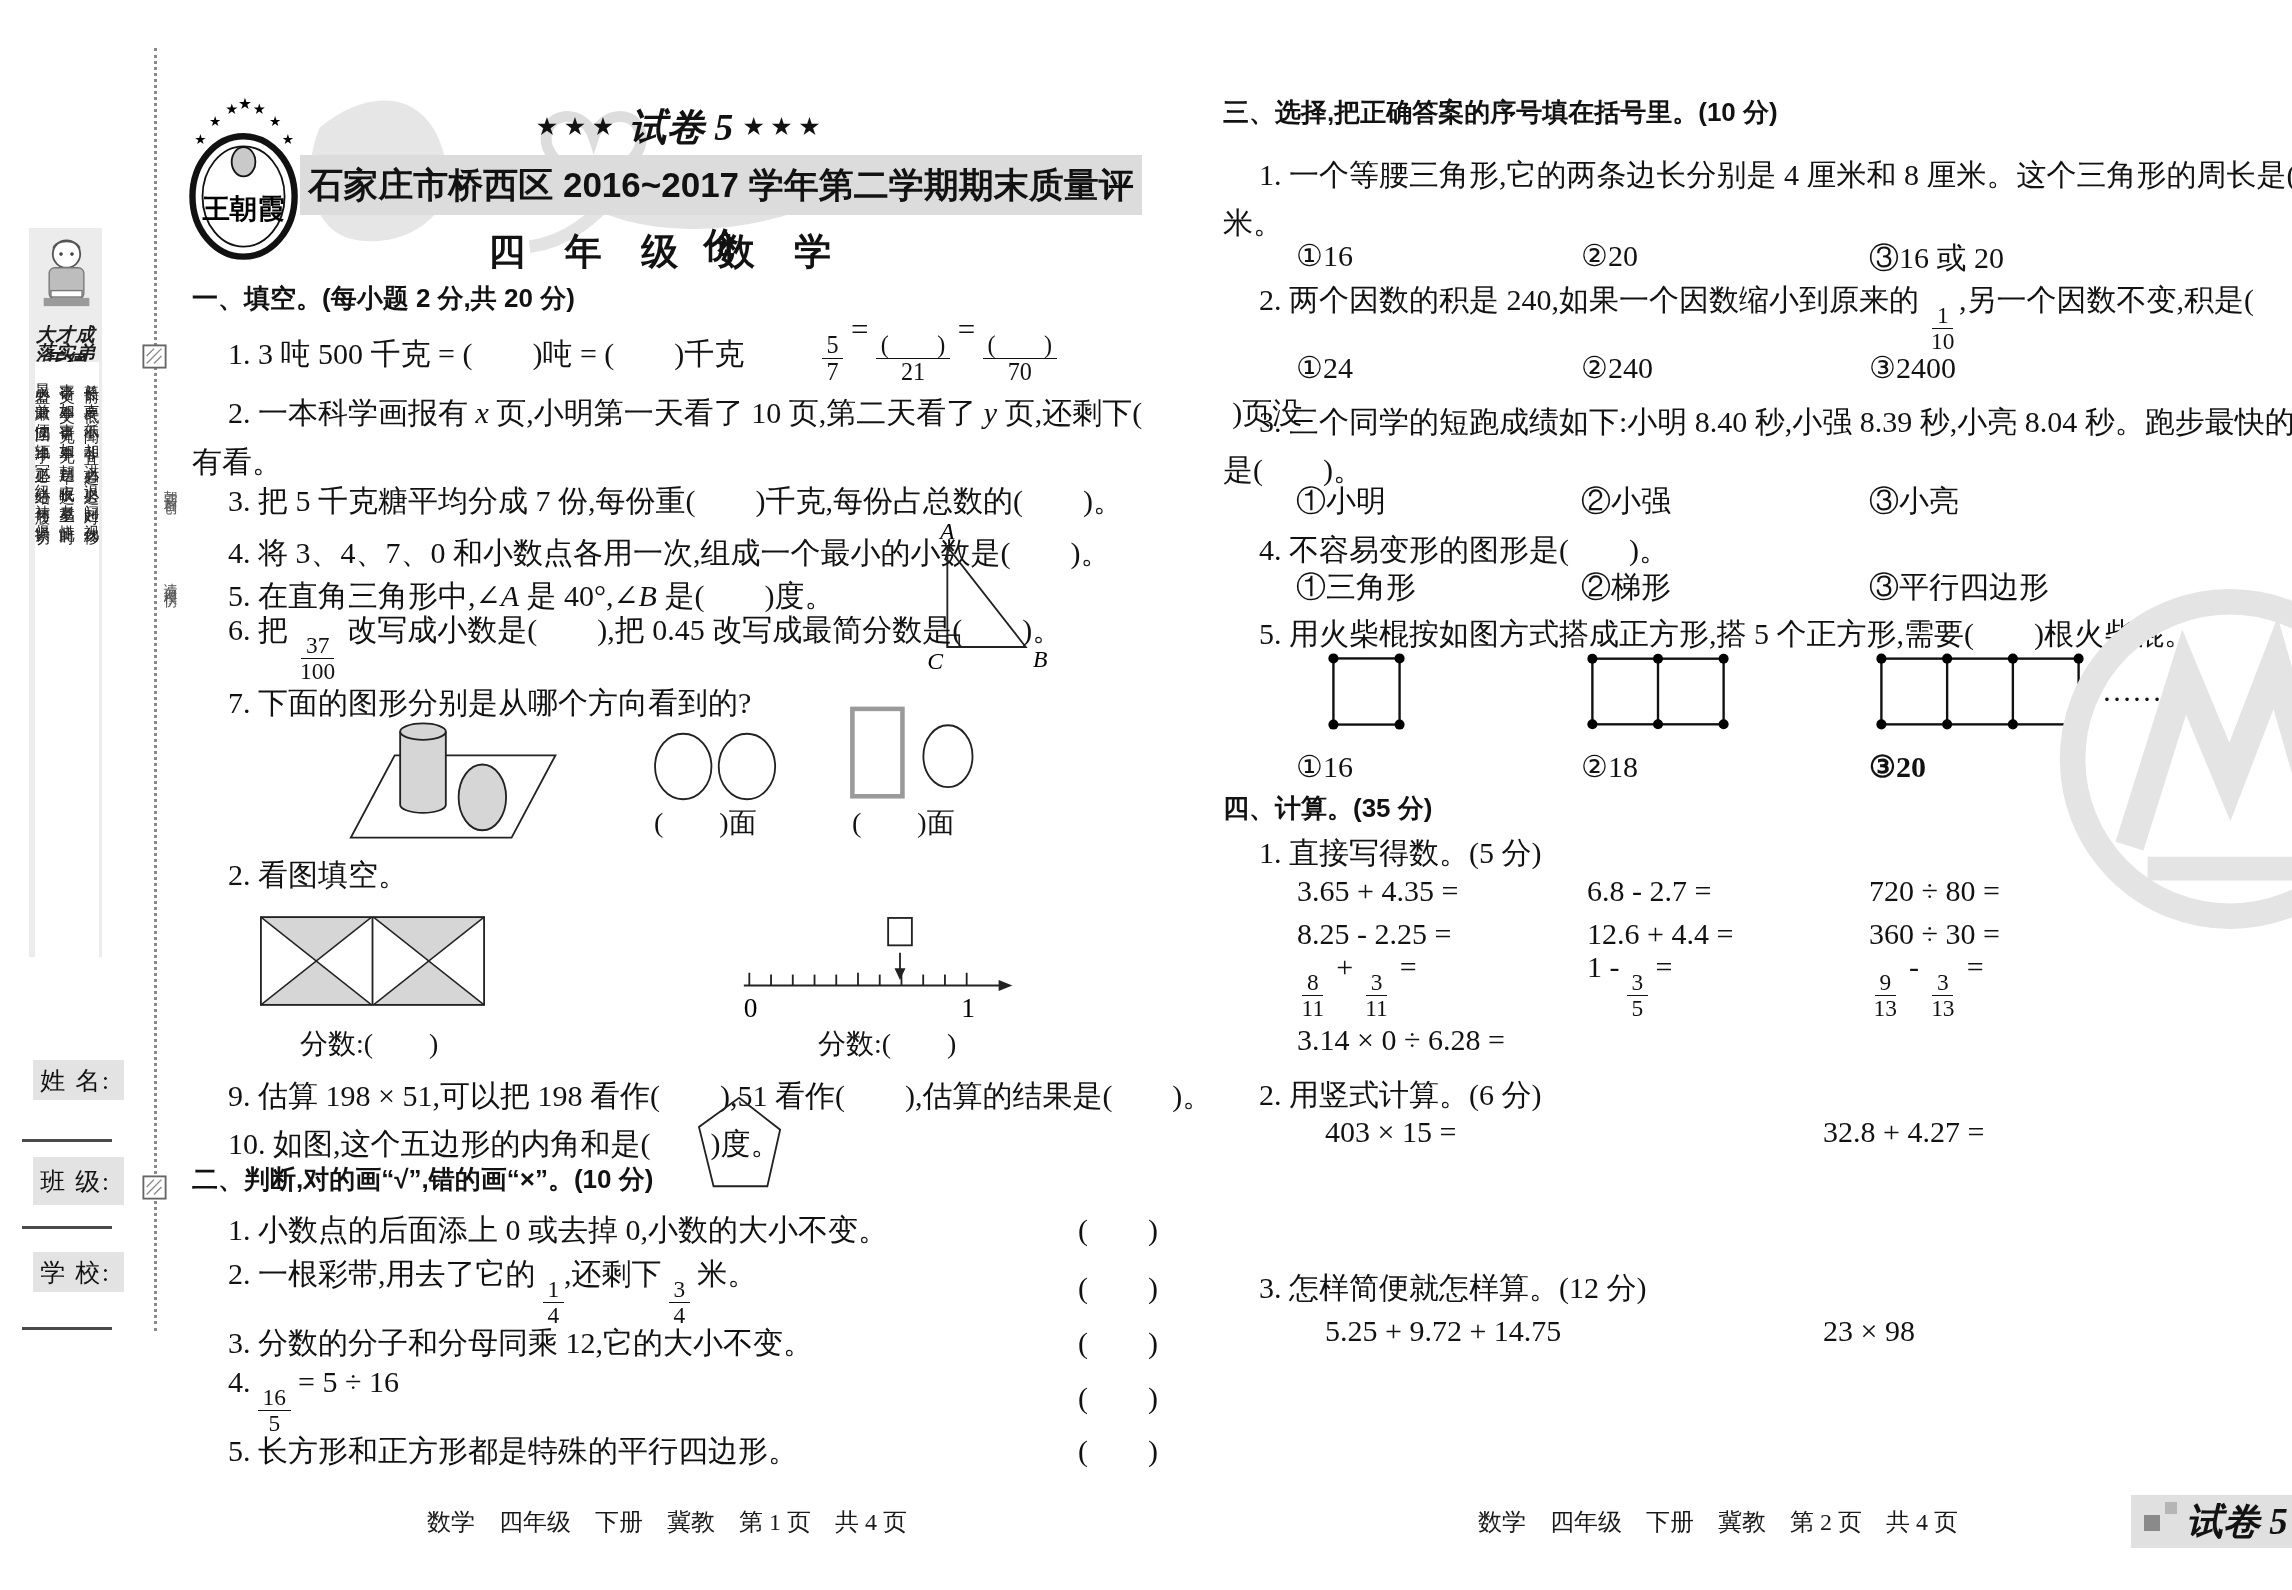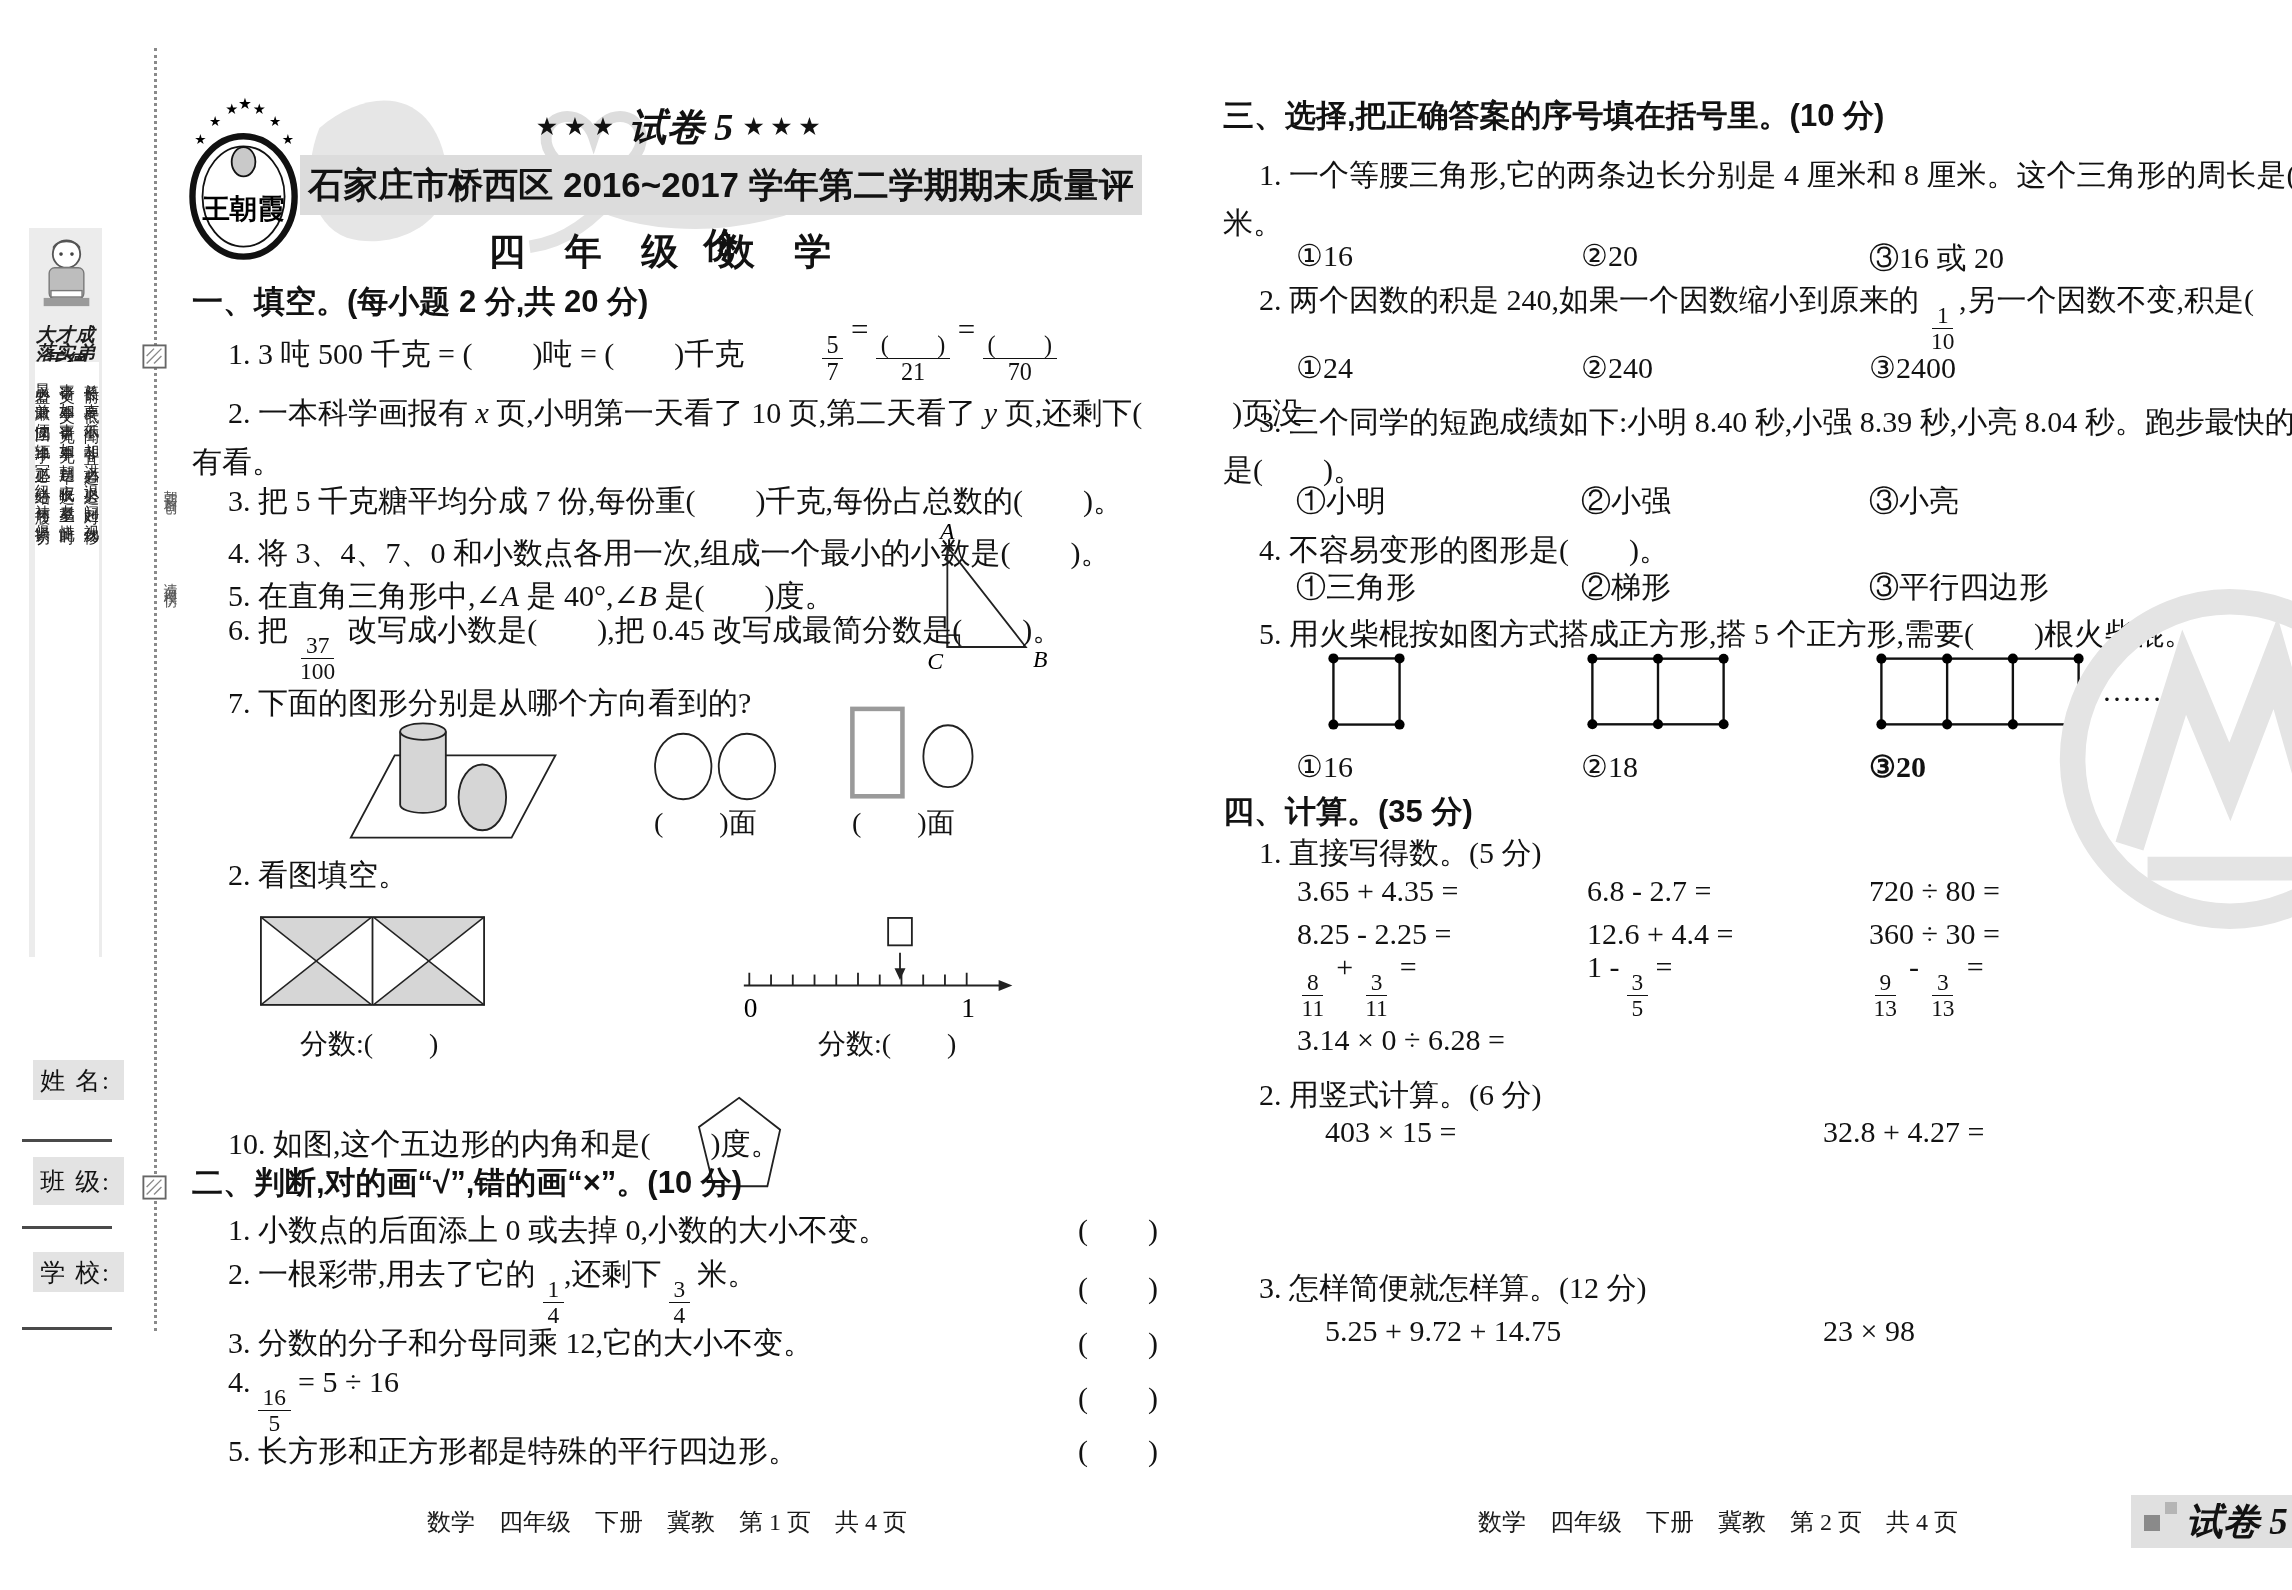--- a/index.html
+++ b/index.html
@@ -1,21 +1,21 @@
 <!DOCTYPE html>
 <html style="font-size:14.6px"><head>
 <meta charset="utf-8">
 <style>
   html,body{margin:0;padding:0;background:#fff;}
   #sheet{position:relative;width:2293px;height:1591px;background:#ffffff;overflow:hidden;
          font-family:"Liberation Serif","DejaVu Serif",serif;color:#121212;}
   .abs{position:absolute;}
   .hei{font-family:"Liberation Sans","DejaVu Sans",sans-serif;font-weight:700;}
   .q{font-size:30px;white-space:nowrap;}
-  .sechead{font-size:31px;white-space:nowrap;}
+  .sechead{font-size:26px;white-space:nowrap;}
   .opt{font-size:30px;white-space:nowrap;}
   .frac{display:inline-flex;flex-direction:column;align-items:center;vertical-align:-0.55em;
         line-height:1.08;font-size:0.78em;}
   .frac .num{border-bottom:1.8px solid #121212;padding:0 4.6px;}
   .frac .den{padding:0 4.6px;}
   i{font-style:italic;font-family:"Liberation Serif","DejaVu Serif",serif;}
   .cutline{border-left:3.7px dotted #8a8a8a;width:0;}
   .band{background:#dcdcdc;}
   .fieldlab{background:#e3e3e3;font-size:25px;display:flex;align-items:center;padding-left:7.3px;
             letter-spacing:1.8px;}
@@ -198,20 +198,21 @@
         <line x1="174.6" y1="64" x2="174.6" y2="76"></line>
       <line x1="198.4" y1="64" x2="198.4" y2="76"></line>
         <line x1="222.2" y1="64" x2="222.2" y2="76"></line>
       <line x1="246" y1="62" x2="246" y2="76"></line>
     </g>
     <text x="2" y="110" font-size="30">0</text>
     <text x="240" y="110" font-size="30">1</text>
   </svg>
   <div class="abs facelab" style="left:818px;top:1025px;">分数:(　　)</div>
 
+  <div class="abs q" style="left:228px;top:1076px;">9. 估算 198 × 51,可以把 198 看作(　　),51 看作(　　),估算的结果是(　　)。</div>
   <div class="abs q" style="left:228px;top:1124px;">10. 如图,这个五边形的内角和是(　　)度。</div>
 
   <svg class="abs" style="left:697px;top:1096px;" width="86" height="93" viewBox="0 0 94 102">
     <polygon points="46,2 91,37 77,99 18,99 2,34" fill="none" stroke="#222" stroke-width="2"></polygon>
   </svg>
 
   <div class="abs hei sechead" style="left:192px;top:1162px;">二、判断,对的画“√”,错的画“×”。(10 分)</div>
 
   <div class="abs q" style="left:228px;top:1210px;">1. 小数点的后面添上 0 或去掉 0,小数的大小不变。</div>
   <div class="abs q" style="left:1078px;top:1210px;">(　　)</div>

